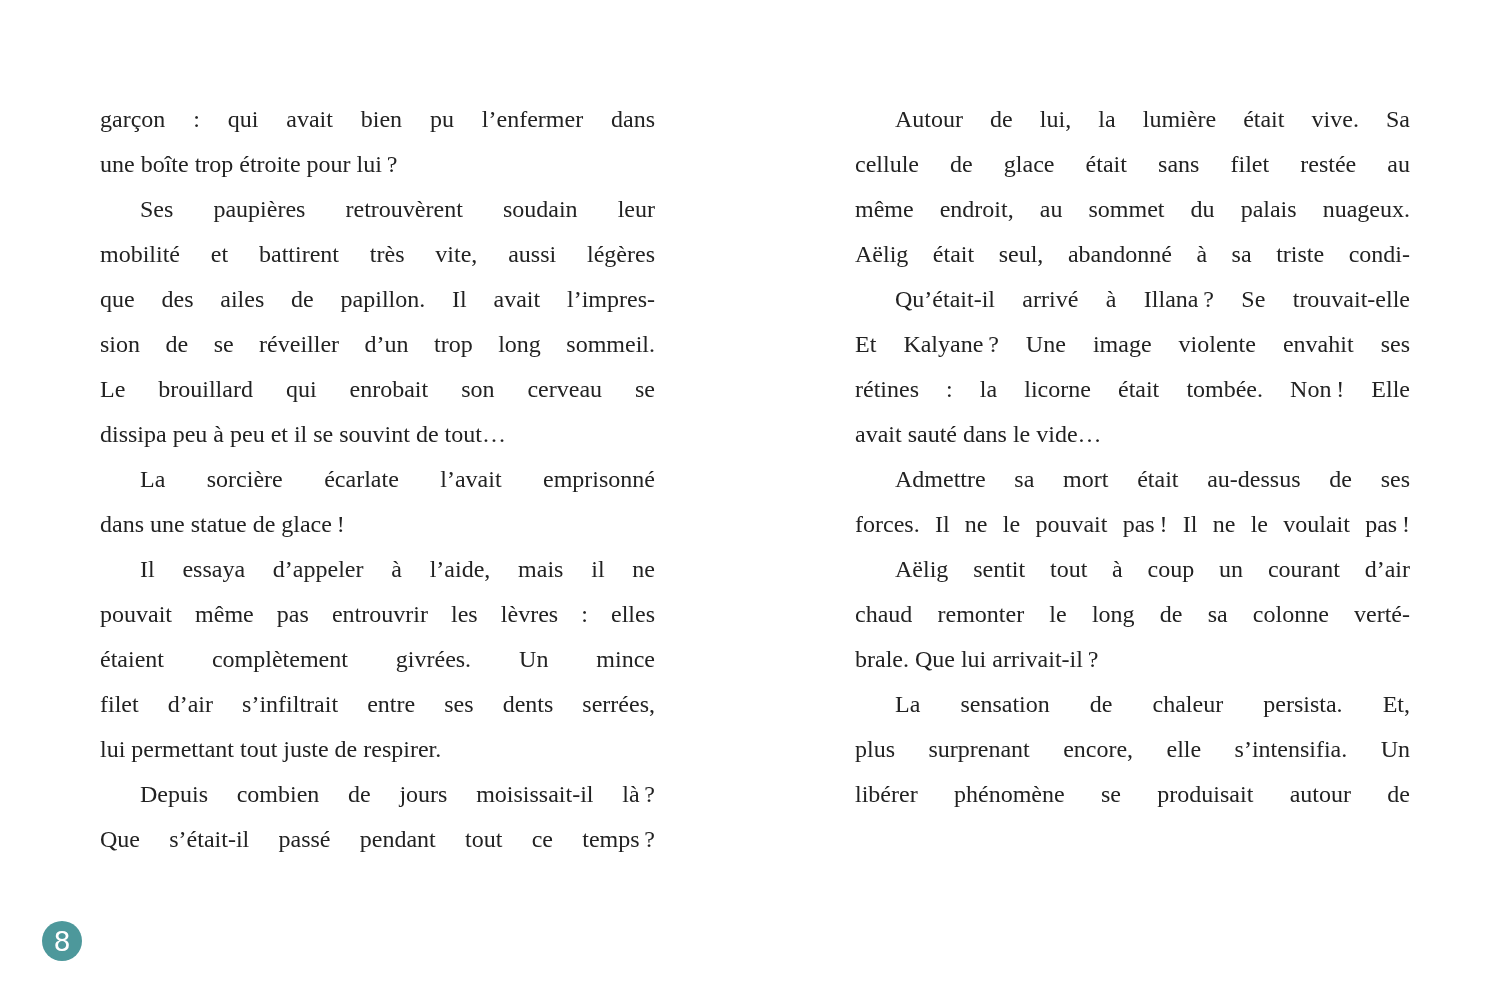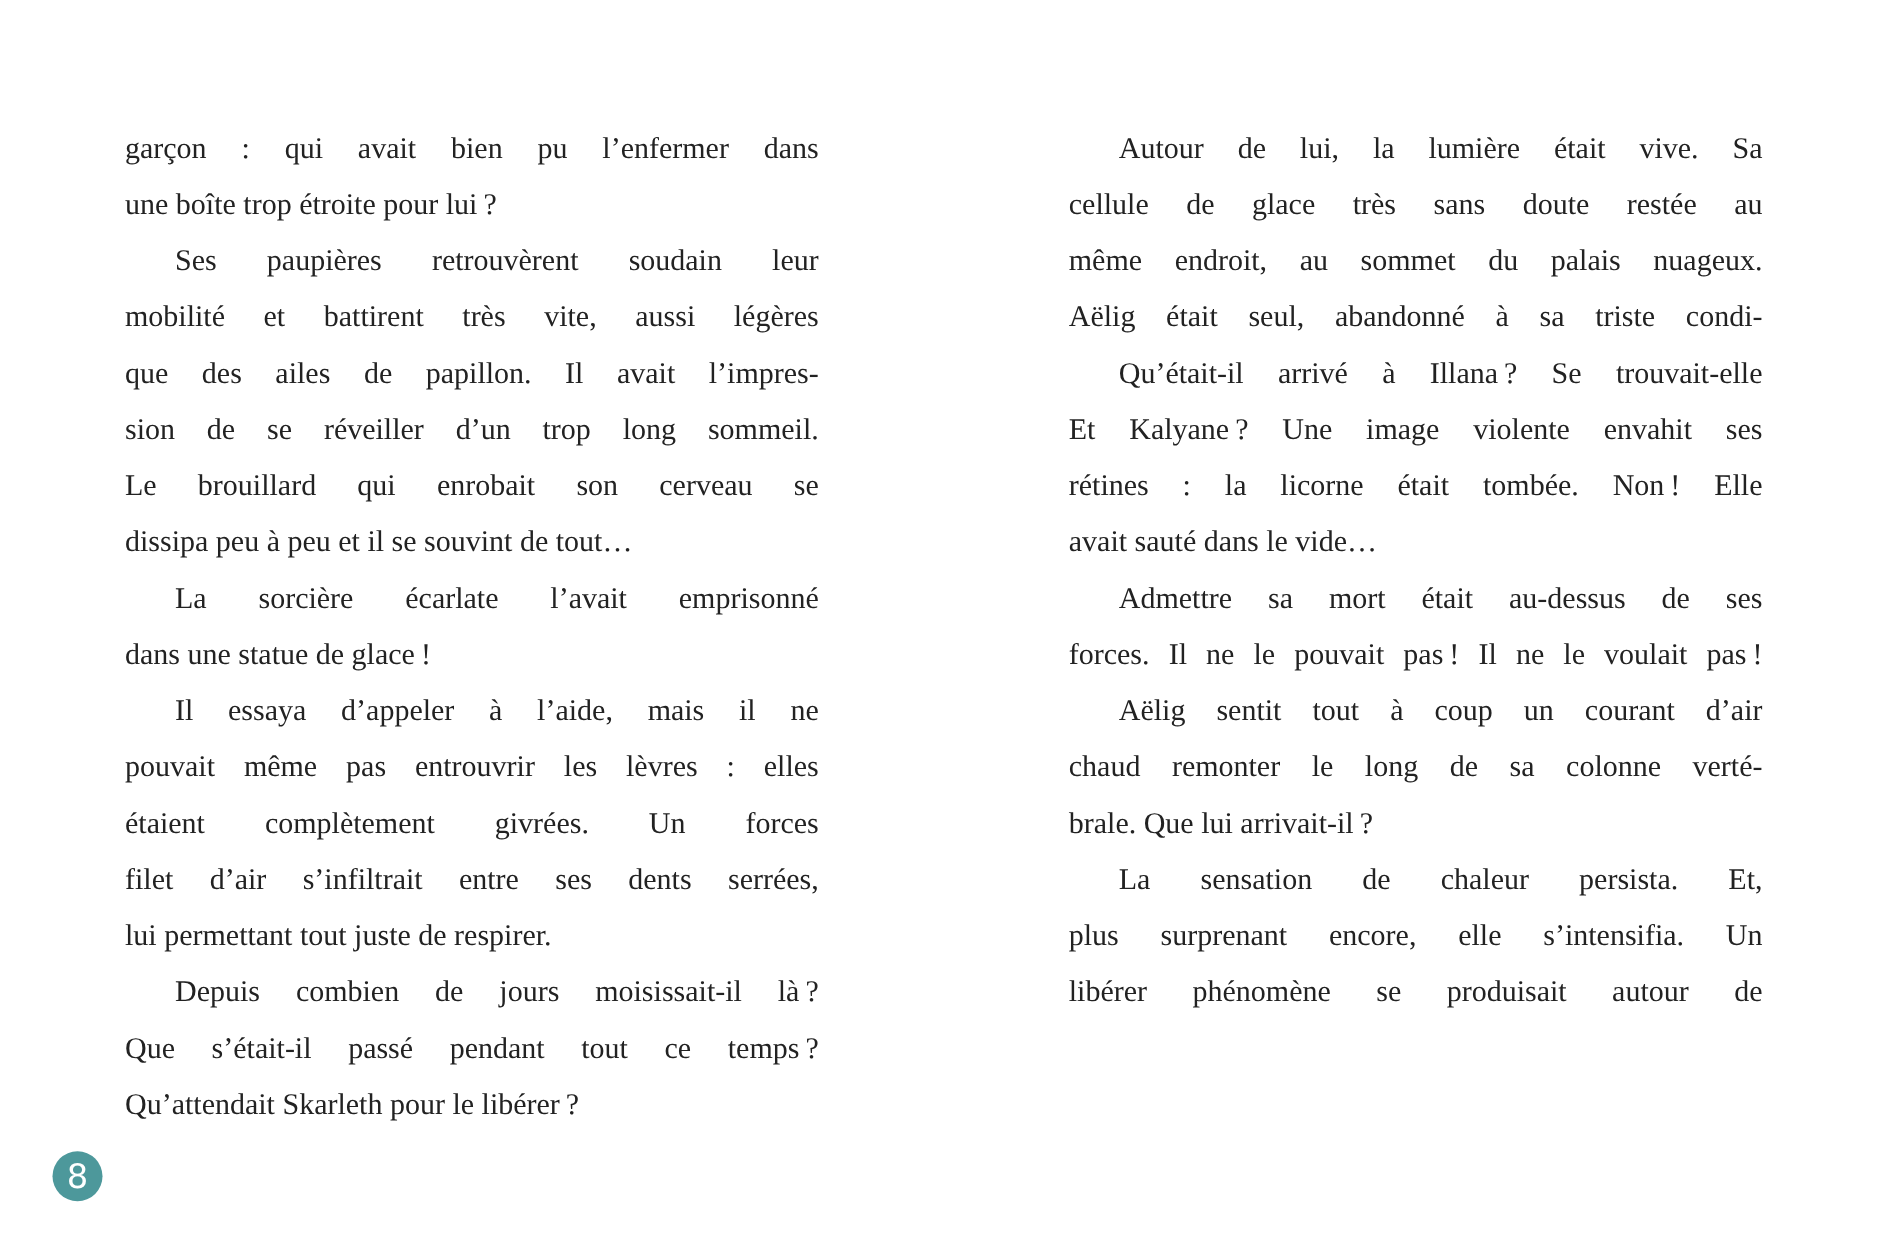--- a/index.html
+++ b/index.html
@@ -79,36 +79,35 @@
         <div class="line indent">Ses paupières retrouvèrent soudain leur</div>
         <div class="line">mobilité et battirent très vite, aussi légères</div>
         <div class="line">que des ailes de papillon. Il avait l’impres-</div>
         <div class="line">sion de se réveiller d’un trop long sommeil.</div>
         <div class="line">Le brouillard qui enrobait son cerveau se</div>
         <div class="line end">dissipa peu à peu et il se souvint de tout…</div>
         <div class="line indent">La sorcière écarlate l’avait emprisonné</div>
         <div class="line end">dans une statue de glace !</div>
         <div class="line indent">Il essaya d’appeler à l’aide, mais il ne</div>
         <div class="line">pouvait même pas entrouvrir les lèvres : elles</div>
-        <div class="line">étaient complètement givrées. Un forces</div>
+        <div class="line">étaient complètement givrées. Un mince</div>
         <div class="line">filet d’air s’infiltrait entre ses dents serrées,</div>
         <div class="line end">lui permettant tout juste de respirer.</div>
         <div class="line indent">Depuis combien de jours moisissait-il là ?</div>
         <div class="line">Que s’était-il passé pendant tout ce temps ?</div>
-        <div class="line end">Qu’attendait Skarleth pour le libérer ?</div>
       </div>
     <div class="badge badge-left" style="background: rgb(77, 152, 155); color: rgb(255, 255, 255);">
       <span>8</span>
     </div>
   </div>
 
   <div class="page page-right">
     <div class="page-text" style="color: rgb(34, 34, 34);">
         <div class="line indent">Autour de lui, la lumière était vive. Sa</div>
-        <div class="line">cellule de glace très sans doute restée au</div>
+        <div class="line">cellule de glace était sans filet restée au</div>
         <div class="line">même endroit, au sommet du palais nuageux.</div>
         <div class="line">Aëlig était seul, abandonné à sa triste condi-</div>
         <div class="line indent">Qu’était-il arrivé à Illana ? Se trouvait-elle</div>
         <div class="line">Et Kalyane ? Une image violente envahit ses</div>
         <div class="line">rétines : la licorne était tombée. Non ! Elle</div>
         <div class="line end">avait sauté dans le vide…</div>
         <div class="line indent">Admettre sa mort était au-dessus de ses</div>
         <div class="line">forces. Il ne le pouvait pas ! Il ne le voulait pas !</div>
         <div class="line indent">Aëlig sentit tout à coup un courant d’air</div>
         <div class="line">chaud remonter le long de sa colonne verté-</div>

